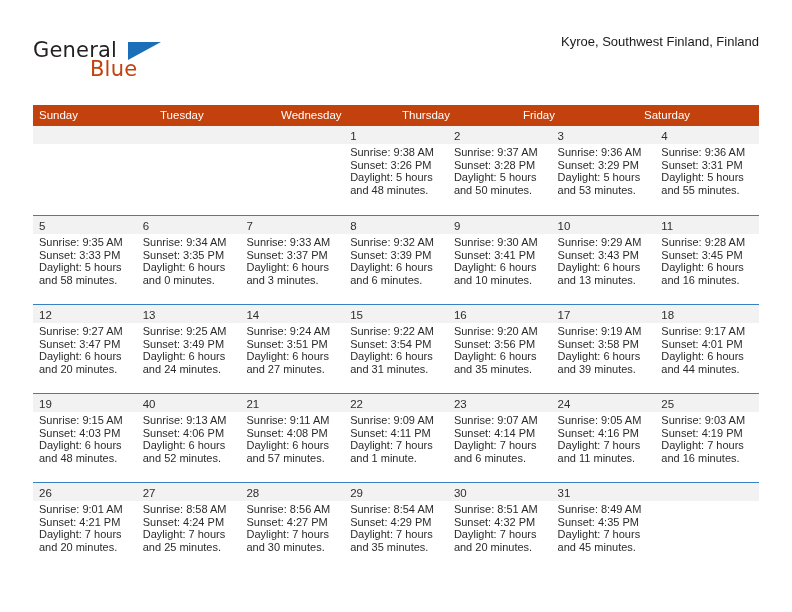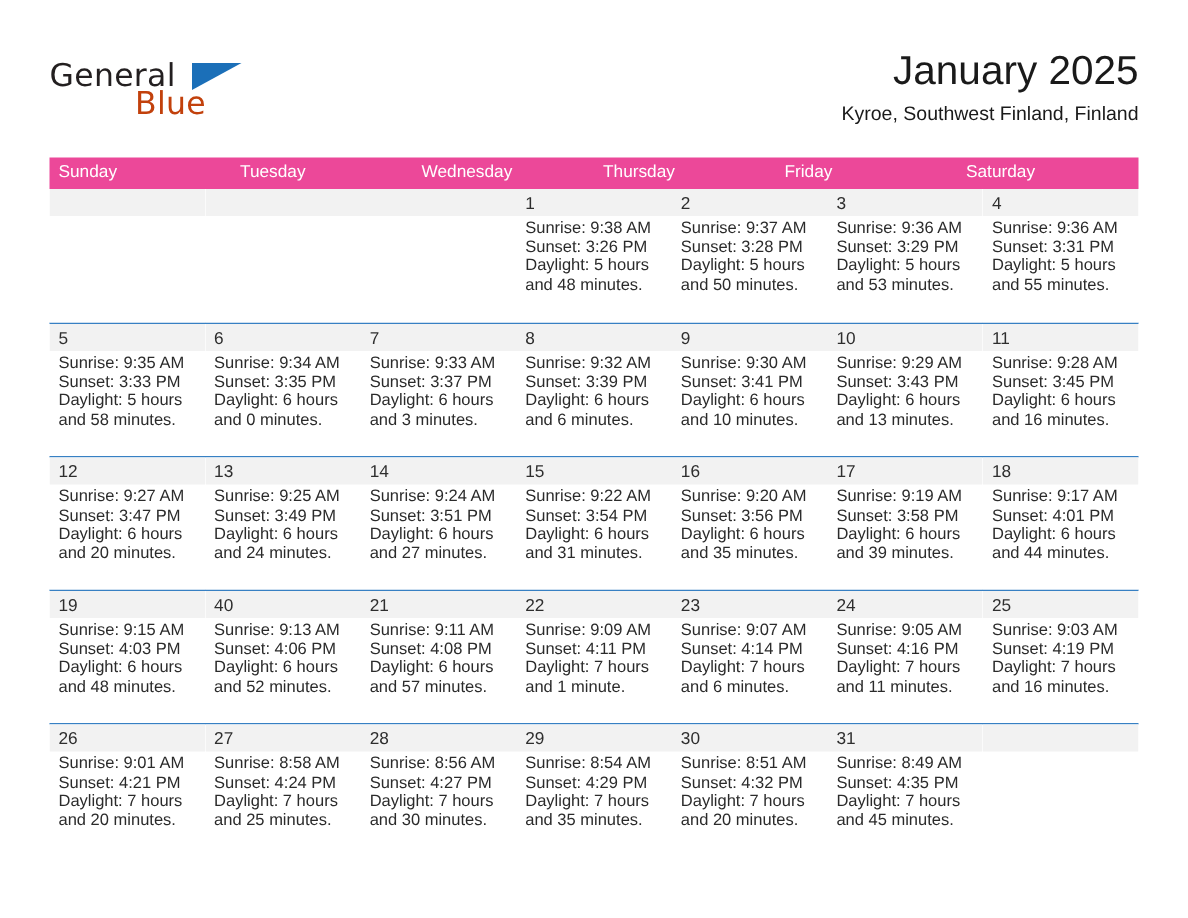--- a/index.html
+++ b/index.html
@@ -90,21 +90,21 @@
 
   
   .calendar {
     position: absolute;
     left: 33px;
     top: 105px;
     width: 726px;
   }
   .weekday-row {
     display: flex;
-    background: #ec4899;
+    background: #c2410c;
     height: 21px;
   }
   .weekday-cell {
     flex: 1 1 0;
     color: #ffffff;
     font-size: 11.5px;
     line-height: 21px;
     padding-left: 6px;
     box-sizing: border-box;
     white-space: nowrap;
@@ -157,21 +157,20 @@
 
   <div class="header">
 
     <div class="brand">
       <span class="brand-general">General</span>
       <span class="brand-triangle"></span>
       <span class="brand-blue">Blue</span>
     </div>
 
     <div class="title-block">
-      <div class="cal-title">January 2025</div>
       <div class="cal-subtitle">Kyroe, Southwest Finland, Finland</div>
     </div>
 
   </div>
 
   <div class="calendar">
     <div class="weekday-row">
         <div class="weekday-cell">Sunday</div>
         <div class="weekday-cell">Tuesday</div>
         <div class="weekday-cell">Wednesday</div>

